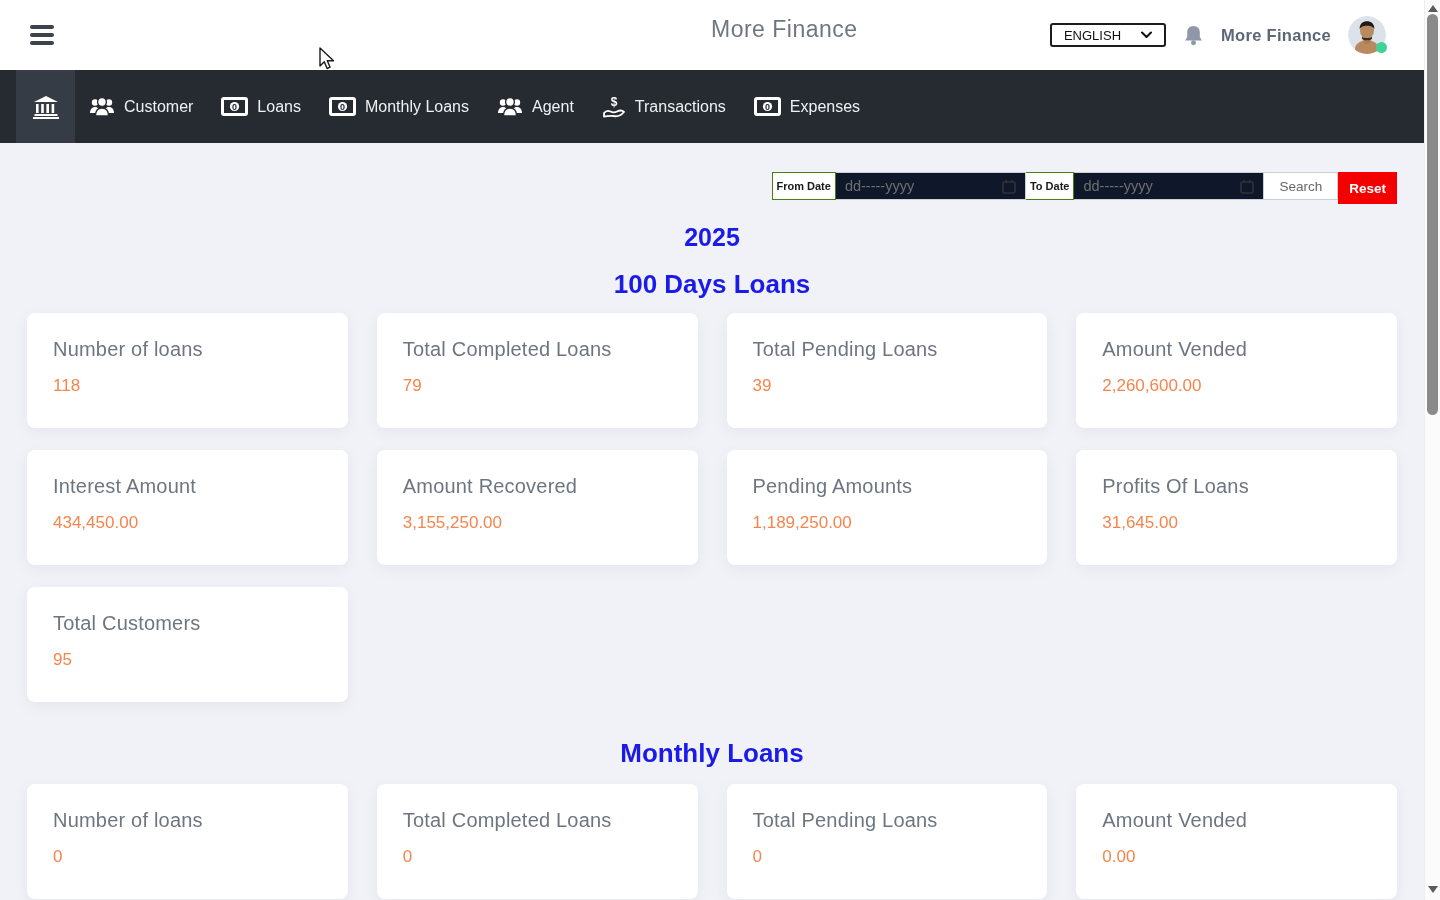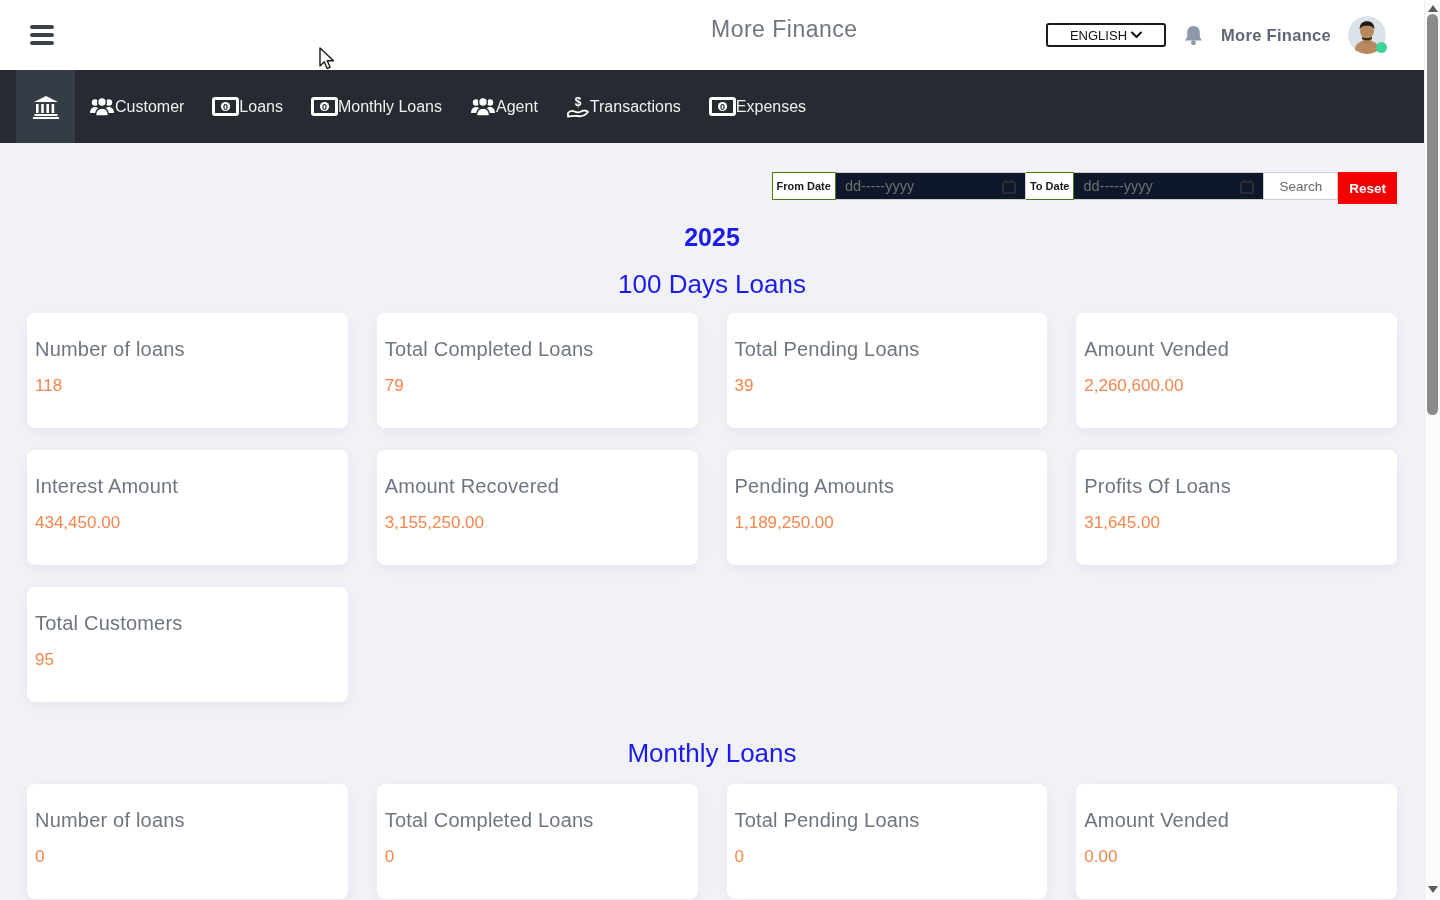--- a/index.html
+++ b/index.html
@@ -10,51 +10,51 @@
     position: relative;
   }
   .viewport { position: absolute; left: 0; top: 0; width: 1424px; height: 900px; }
 
   
   .header { height: 70px; background: #ffffff; position: relative; }
   .hamburger { position: absolute; left: 30px; top: 25px; width: 26px; height: 20px; cursor: pointer; }
   .hamburger span { display: block; width: 24px; height: 4px; background: #3c434b; border-radius: 2px; margin-bottom: 4px; }
   .app-title { position: absolute; left: 711px; top: 16px; font-size: 23px; color: #6e7780; letter-spacing: .5px; }
   .header-right { position: absolute; right: 38px; top: 15px; height: 40px; display: flex; align-items: center; gap: 17px; }
-  .lang-select { display: inline-flex; align-items: center; gap: 4px; border: 2px solid #1c1c1c; border-radius: 3px; padding: 2px 22px; height: 24px; font-size: 13px; color: #111; background: #fff; cursor: pointer; }
+  .lang-select { display: inline-flex; align-items: center; gap: 20px; border: 2px solid #1c1c1c; border-radius: 3px; padding: 2px 12px; height: 24px; font-size: 13px; color: #111; background: #fff; cursor: pointer; }
   .bell { width: 21px; height: 23px; }
   .user-name { font-weight: bold; color: #5c6675; font-size: 16.5px; letter-spacing: .3px; }
   .avatar-wrap { position: relative; width: 38px; height: 38px; cursor: pointer; }
   .avatar-wrap svg { border-radius: 50%; }
   .status-dot { position: absolute; right: -1px; bottom: 1px; width: 11px; height: 11px; border-radius: 50%; background: #3fd39a; }
 
   
   .navbar { height: 73px; background: #262b31; display: flex; align-items: stretch; }
   .nav-home { width: 59px; margin-left: 16px; background: #353c45; display: flex; align-items: center; justify-content: center; cursor: pointer; }
-  .nav-item { display: flex; align-items: center; gap: 0; color: #eef1f4; font-size: 16px; padding: 0 14px; cursor: pointer; white-space: nowrap; }
+  .nav-item { display: flex; align-items: center; gap: 9px; color: #eef1f4; font-size: 16px; padding: 0 14px; cursor: pointer; white-space: nowrap; }
   .nav-item:first-of-type { margin-left: 2px; }
   .nav-icon { display: inline-flex; }
 
   
   .filter-bar { display: flex; justify-content: flex-end; margin: 29px 27px 0; }
   .input-group { display: flex; height: 28px; }
   .ig-label { background: #fff; border: 1px solid #4d7c0f; padding: 0 4px; display: flex; align-items: center; font-weight: bold; font-size: 11px; color: #1a1a1a; }
   .date-input { width: 190px; border: 1px solid #cfcfcf; border-left: none; display: flex; align-items: center; justify-content: space-between; padding: 0 9px; background: #0f172a; color: #6f6f6f; font-size: 14.5px; cursor: text; }
   .btn-search { border: 1px solid #cfcfcf; border-left: none; background: #fff; color: #666; padding: 0 15px; font-size: 13.5px; cursor: pointer; display: flex; align-items: center; }
   .btn-reset { background: #f50000; color: #fff; border: none; padding: 16px 11px; font-size: 13.5px; font-weight: bold; cursor: pointer; display: flex; align-items: center; }
 
   
   .h-year { margin-top: 23px; text-align: center; color: #1b1be8; font-size: 25px; font-weight: bold; }
-  .h-section { margin-top: 17px; text-align: center; color: #1b1be8; font-size: 26px; font-weight: normal; }
+  .h-section { margin-top: 17px; text-align: center; color: #1b1be8; font-size: 26px; font-weight: bold; }
   .h-monthly { margin-top: 36px; }
 
   
   .cards-grid { display: grid; grid-template-columns: repeat(4, 1fr); gap: 22px 29px; margin: 13px 27px 0; }
   .cards-grid.monthly { margin-top: 15px; }
-  .card { background: #fff; border-radius: 8px; height: 115px; padding: 25px 8px; box-shadow: 0 4px 14px rgba(90,100,140,.08); }
+  .card { background: #fff; border-radius: 8px; height: 115px; padding: 25px 26px; box-shadow: 0 4px 14px rgba(90,100,140,.08); }
   .card-label { font-size: 20px; color: #6d7680; letter-spacing: .2px; }
   .card-value { margin-top: 15px; font-size: 17px; color: #f5854c; }
 
   
   .scrollbar { position: absolute; right: 0; top: 0; width: 16px; height: 900px; background: #fbfbfc; border-left: 1px solid #eeeeee; }
   .sb-arrow { position: absolute; left: 3px; width: 0; height: 0; border-left: 5px solid transparent; border-right: 5px solid transparent; cursor: pointer; }
   .sb-arrow.up { top: 5px; border-bottom: 7px solid #5b5b5b; }
   .sb-arrow.down { bottom: 7px; border-top: 7px solid #5b5b5b; }
   .sb-thumb { position: absolute; left: 2px; top: 14px; width: 11px; height: 401px; background: #8a8a8a; border-radius: 6px; cursor: pointer; }
 

